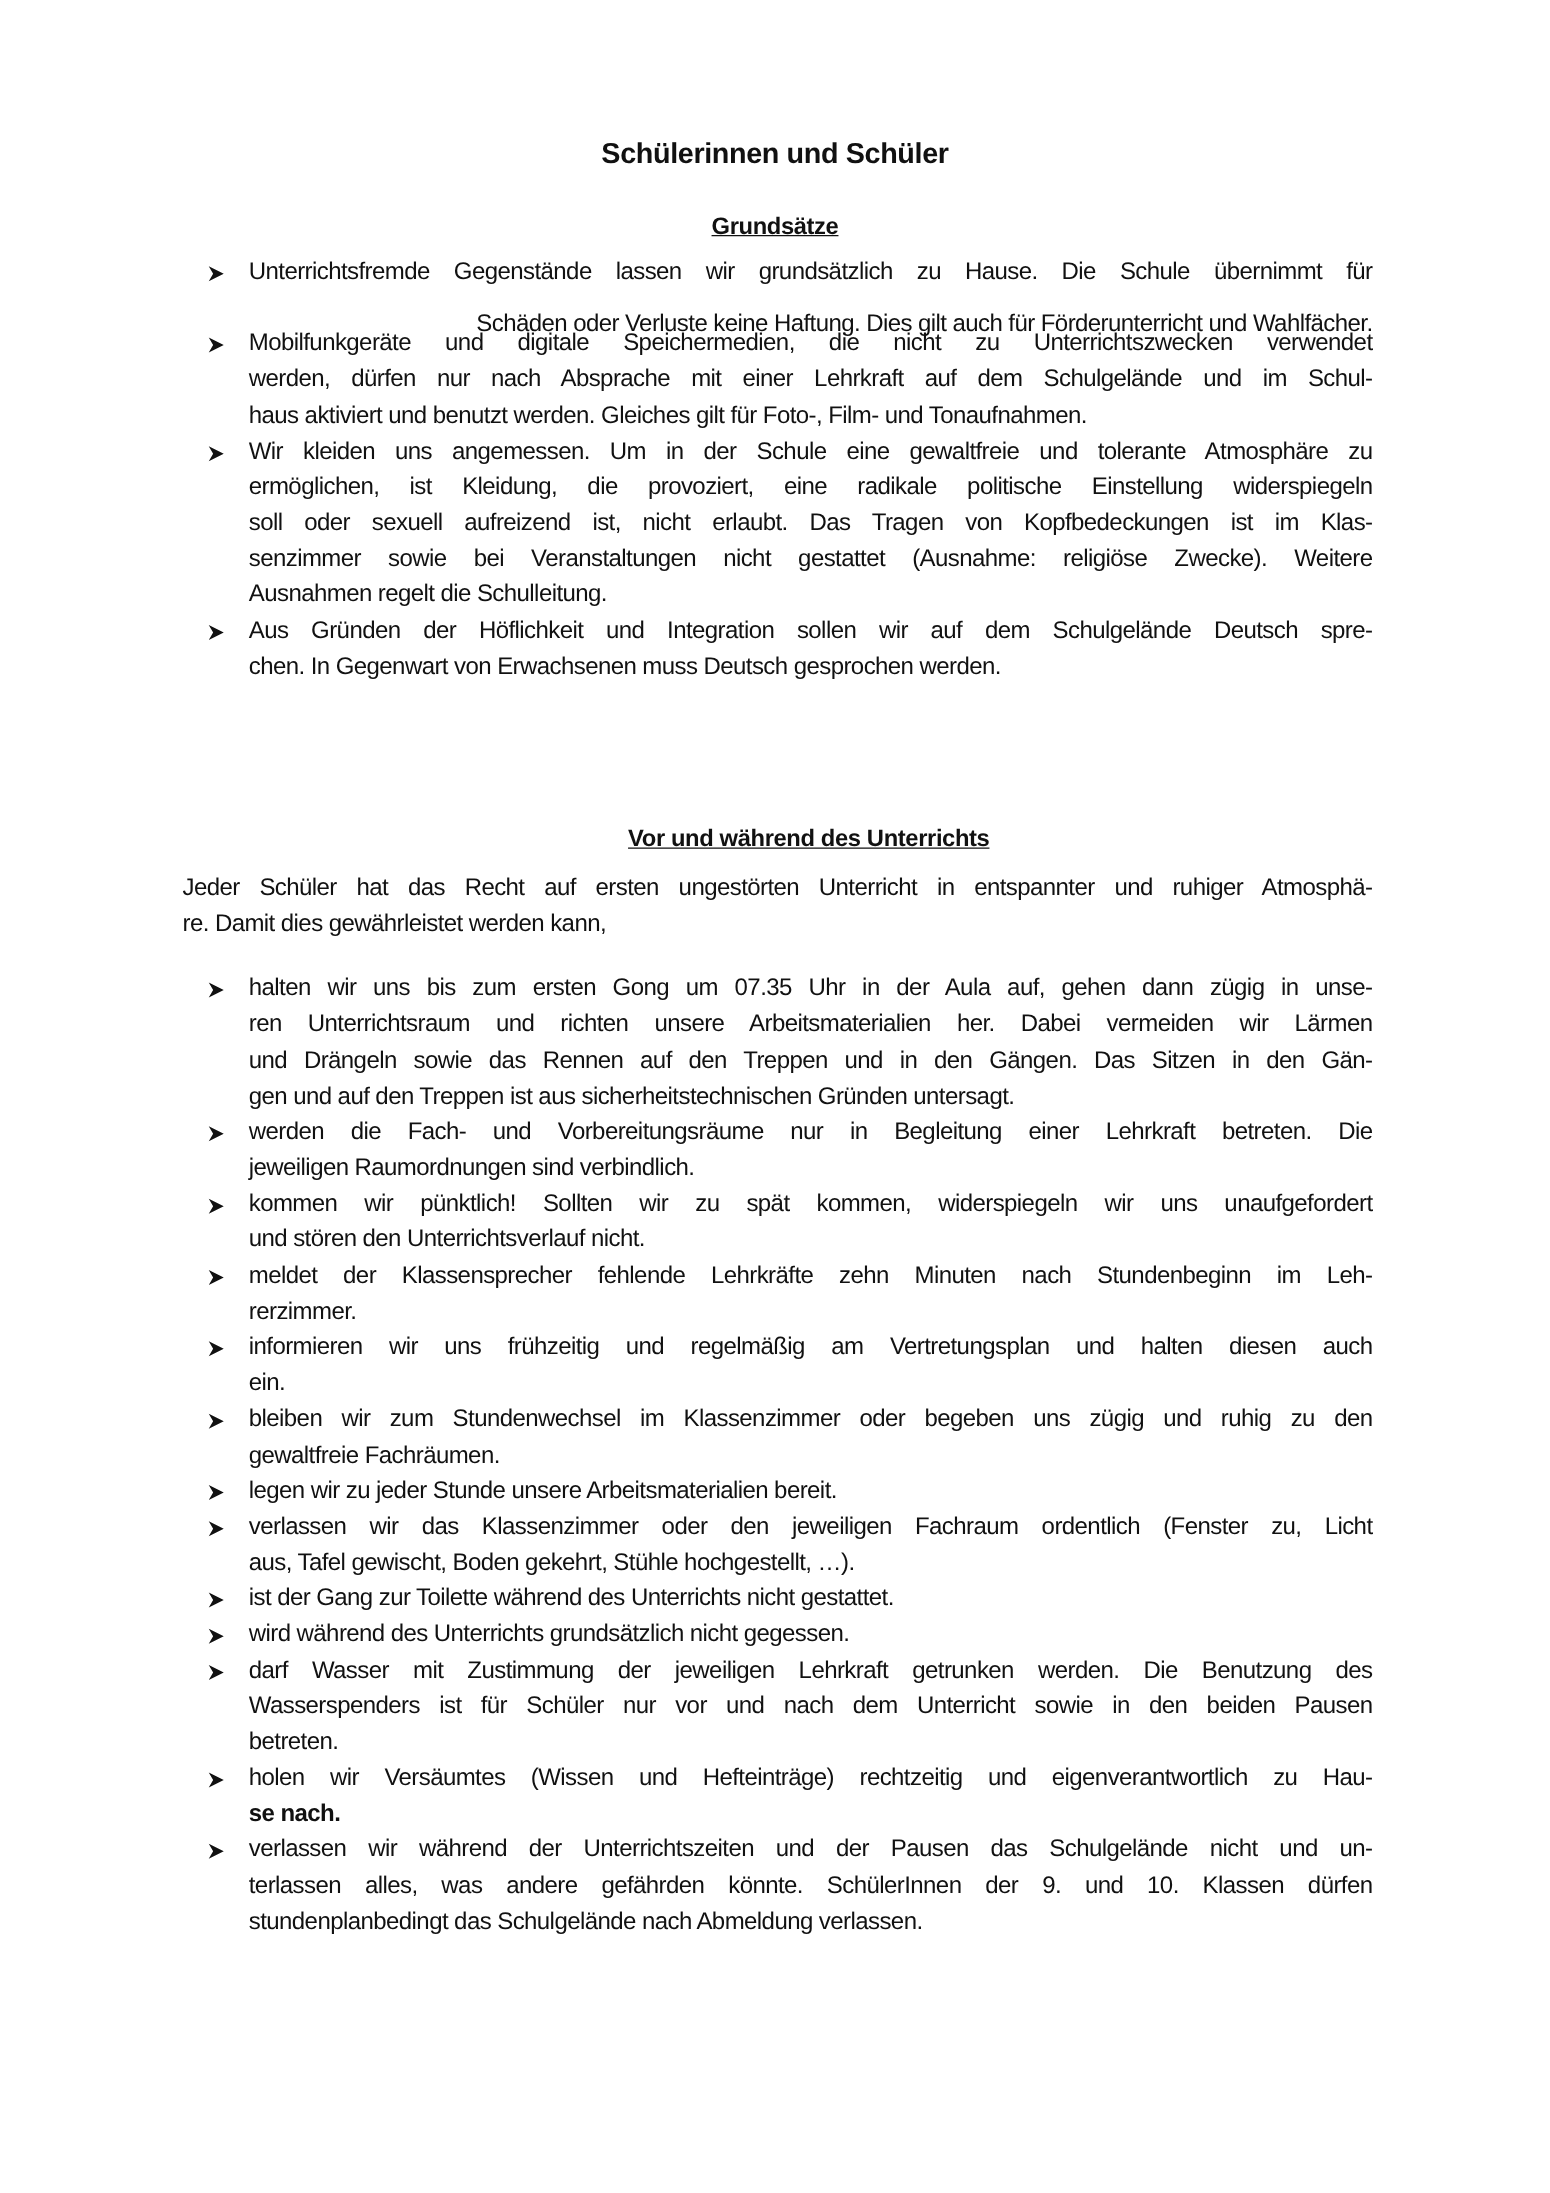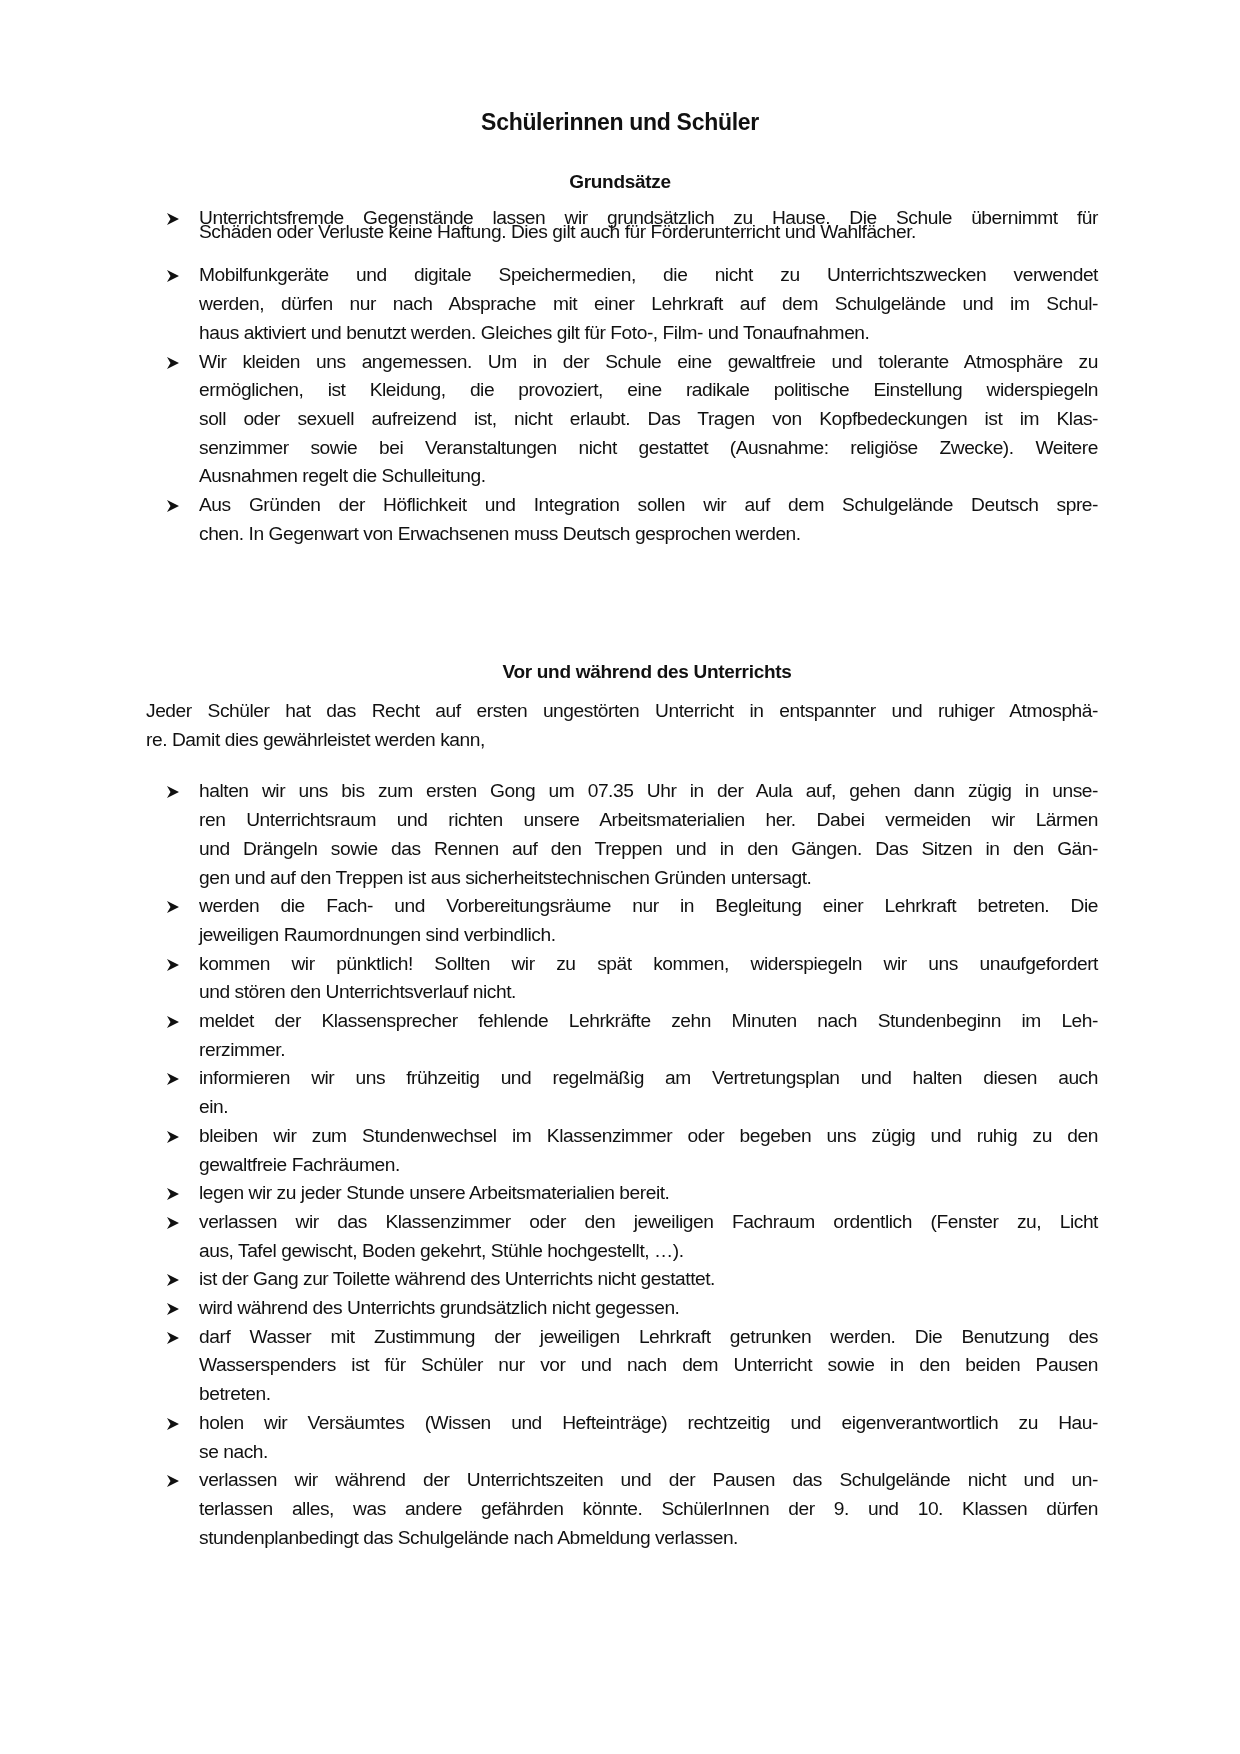--- a/index.html
+++ b/index.html
@@ -2,21 +2,21 @@
 <html><head>
 <meta charset="utf-8">
 <style>
   html, body { margin: 0; padding: 0; background: #ffffff; }
   body { width: 1240px; height: 1754px; position: relative; overflow: hidden;
          font-family: "Liberation Sans", sans-serif; color: #111111; }
   .page { position: absolute; left: 0; top: 0; width: 1240px; height: 1754px; margin-top: 47px; }
   .title { position: absolute; top: 62px; left: 0; width: 1240px; text-align: center;
            font-size: 23px; font-weight: bold; letter-spacing: -0.3px; }
   .h2 { position: absolute; left: 0; width: 1240px; text-align: center;
-        font-size: 19px; font-weight: bold; letter-spacing: -0.3px; }
+        font-size: 19px; font-weight: bold; letter-spacing: -0.3px; text-decoration: underline; }
   .block { position: absolute; left: 0; width: 1240px; }
   .line { position: absolute; height: 28px; line-height: 28px; font-size: 19.2px;
           white-space: nowrap; letter-spacing: -0.45px; }
   .line.just { text-align: justify; text-align-last: justify; }
   .bullet { position: absolute; width: 20px; height: 28px; line-height: 28px;
             font-size: 17px; color: #111; }
   .bullet svg { position: absolute; left: 0; top: 8px; }
 </style>
 </head>
 <body>
@@ -27,21 +27,21 @@
       <div class="block">
         <div class="h2" style="top: 124px;">Grundsätze</div>
         <div>
           <div>
             <div class="bullet" style="left: 166px; top: 157px;">
               <svg width="14" height="14" viewBox="0 0 14 14">
                 <path d="M1 1 L13 7 L1 13 L4.5 7 Z" fill="#111"></path>
               </svg>
             </div>
             <div class="line just" style="left: 199px; top: 157px; width: 899px;">Unterrichtsfremde Gegenstände lassen wir grundsätzlich zu Hause. Die Schule übernimmt für</div>
-            <div class="line" style="left: 199px; top: 171px; width: 899px;">Schäden oder Verluste keine Haftung. Dies gilt auch für Förderunterricht und Wahlfächer.</div>
+            <div class="line" style="left: 199px; top: 199px; width: 899px; text-align: right;">Schäden oder Verluste keine Haftung. Dies gilt auch für Förderunterricht und Wahlfächer.</div>
           </div>
           <div>
             <div class="bullet" style="left: 166px; top: 214.4px;">
               <svg width="14" height="14" viewBox="0 0 14 14">
                 <path d="M1 1 L13 7 L1 13 L4.5 7 Z" fill="#111"></path>
               </svg>
             </div>
             <div class="line just" style="left: 199px; top: 214.4px; width: 899px;">Mobilfunkgeräte und digitale Speichermedien, die nicht zu Unterrichtszwecken verwendet</div>
             <div class="line just" style="left: 199px; top: 243.1px; width: 899px;">werden, dürfen nur nach Absprache mit einer Lehrkraft auf dem Schulgelände und im Schul-</div>
             <div class="line" style="left: 199px; top: 271.8px; width: 899px;">haus aktiviert und benutzt werden. Gleiches gilt für Foto-, Film- und Tonaufnahmen.</div>
@@ -175,21 +175,21 @@
             <div class="line just" style="left: 199px; top: 1304.4px; width: 899px;">Wasserspenders ist für Schüler nur vor und nach dem Unterricht sowie in den beiden Pausen</div>
             <div class="line" style="left: 199px; top: 1333.1px; width: 899px;">betreten.</div>
           </div>
           <div>
             <div class="bullet" style="left: 166px; top: 1361.8px;">
               <svg width="14" height="14" viewBox="0 0 14 14">
                 <path d="M1 1 L13 7 L1 13 L4.5 7 Z" fill="#111"></path>
               </svg>
             </div>
             <div class="line just" style="left: 199px; top: 1361.8px; width: 899px;">holen wir Versäumtes (Wissen und Hefteinträge) rechtzeitig und eigenverantwortlich zu Hau-</div>
-            <div class="line" style="left: 199px; top: 1390.5px; width: 899px;">se nach.</div>
+            <div class="line" style="left: 199px; top: 1390.5px; width: 899px; font-weight: bold;">se nach.</div>
           </div>
           <div>
             <div class="bullet" style="left: 166px; top: 1419.2px;">
               <svg width="14" height="14" viewBox="0 0 14 14">
                 <path d="M1 1 L13 7 L1 13 L4.5 7 Z" fill="#111"></path>
               </svg>
             </div>
             <div class="line just" style="left: 199px; top: 1419.2px; width: 899px;">verlassen wir während der Unterrichtszeiten und der Pausen das Schulgelände nicht und un-</div>
             <div class="line just" style="left: 199px; top: 1447.9px; width: 899px;">terlassen alles, was andere gefährden könnte. SchülerInnen der 9. und 10. Klassen dürfen</div>
             <div class="line" style="left: 199px; top: 1476.6px; width: 899px;">stundenplanbedingt das Schulgelände nach Abmeldung verlassen.</div>

